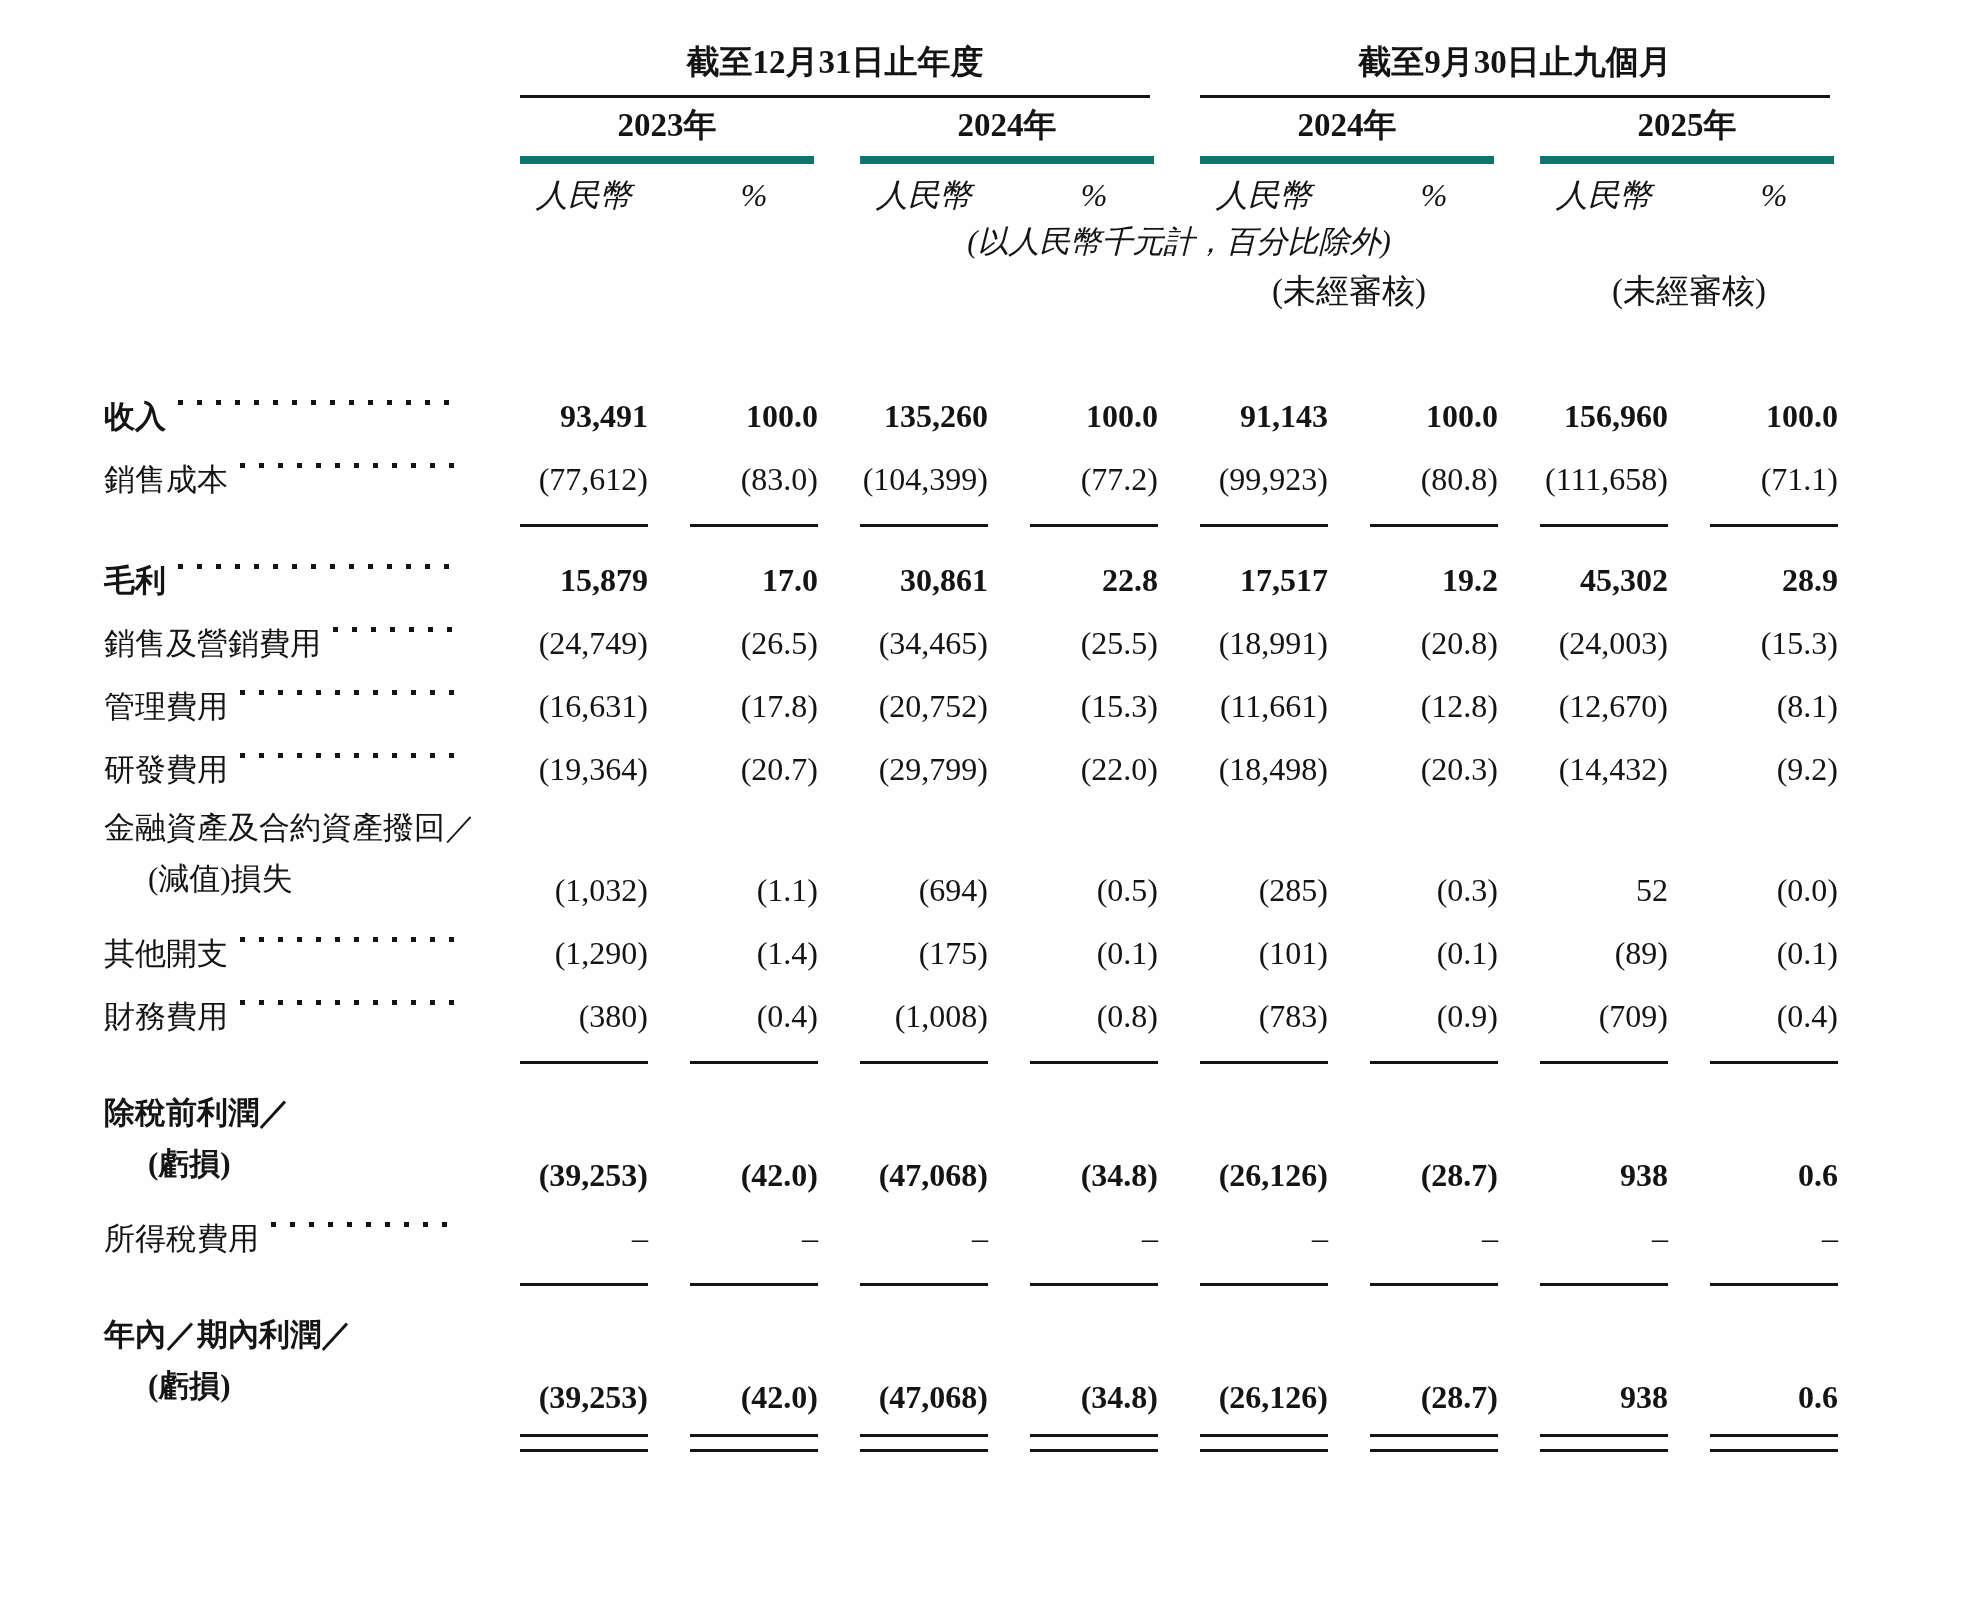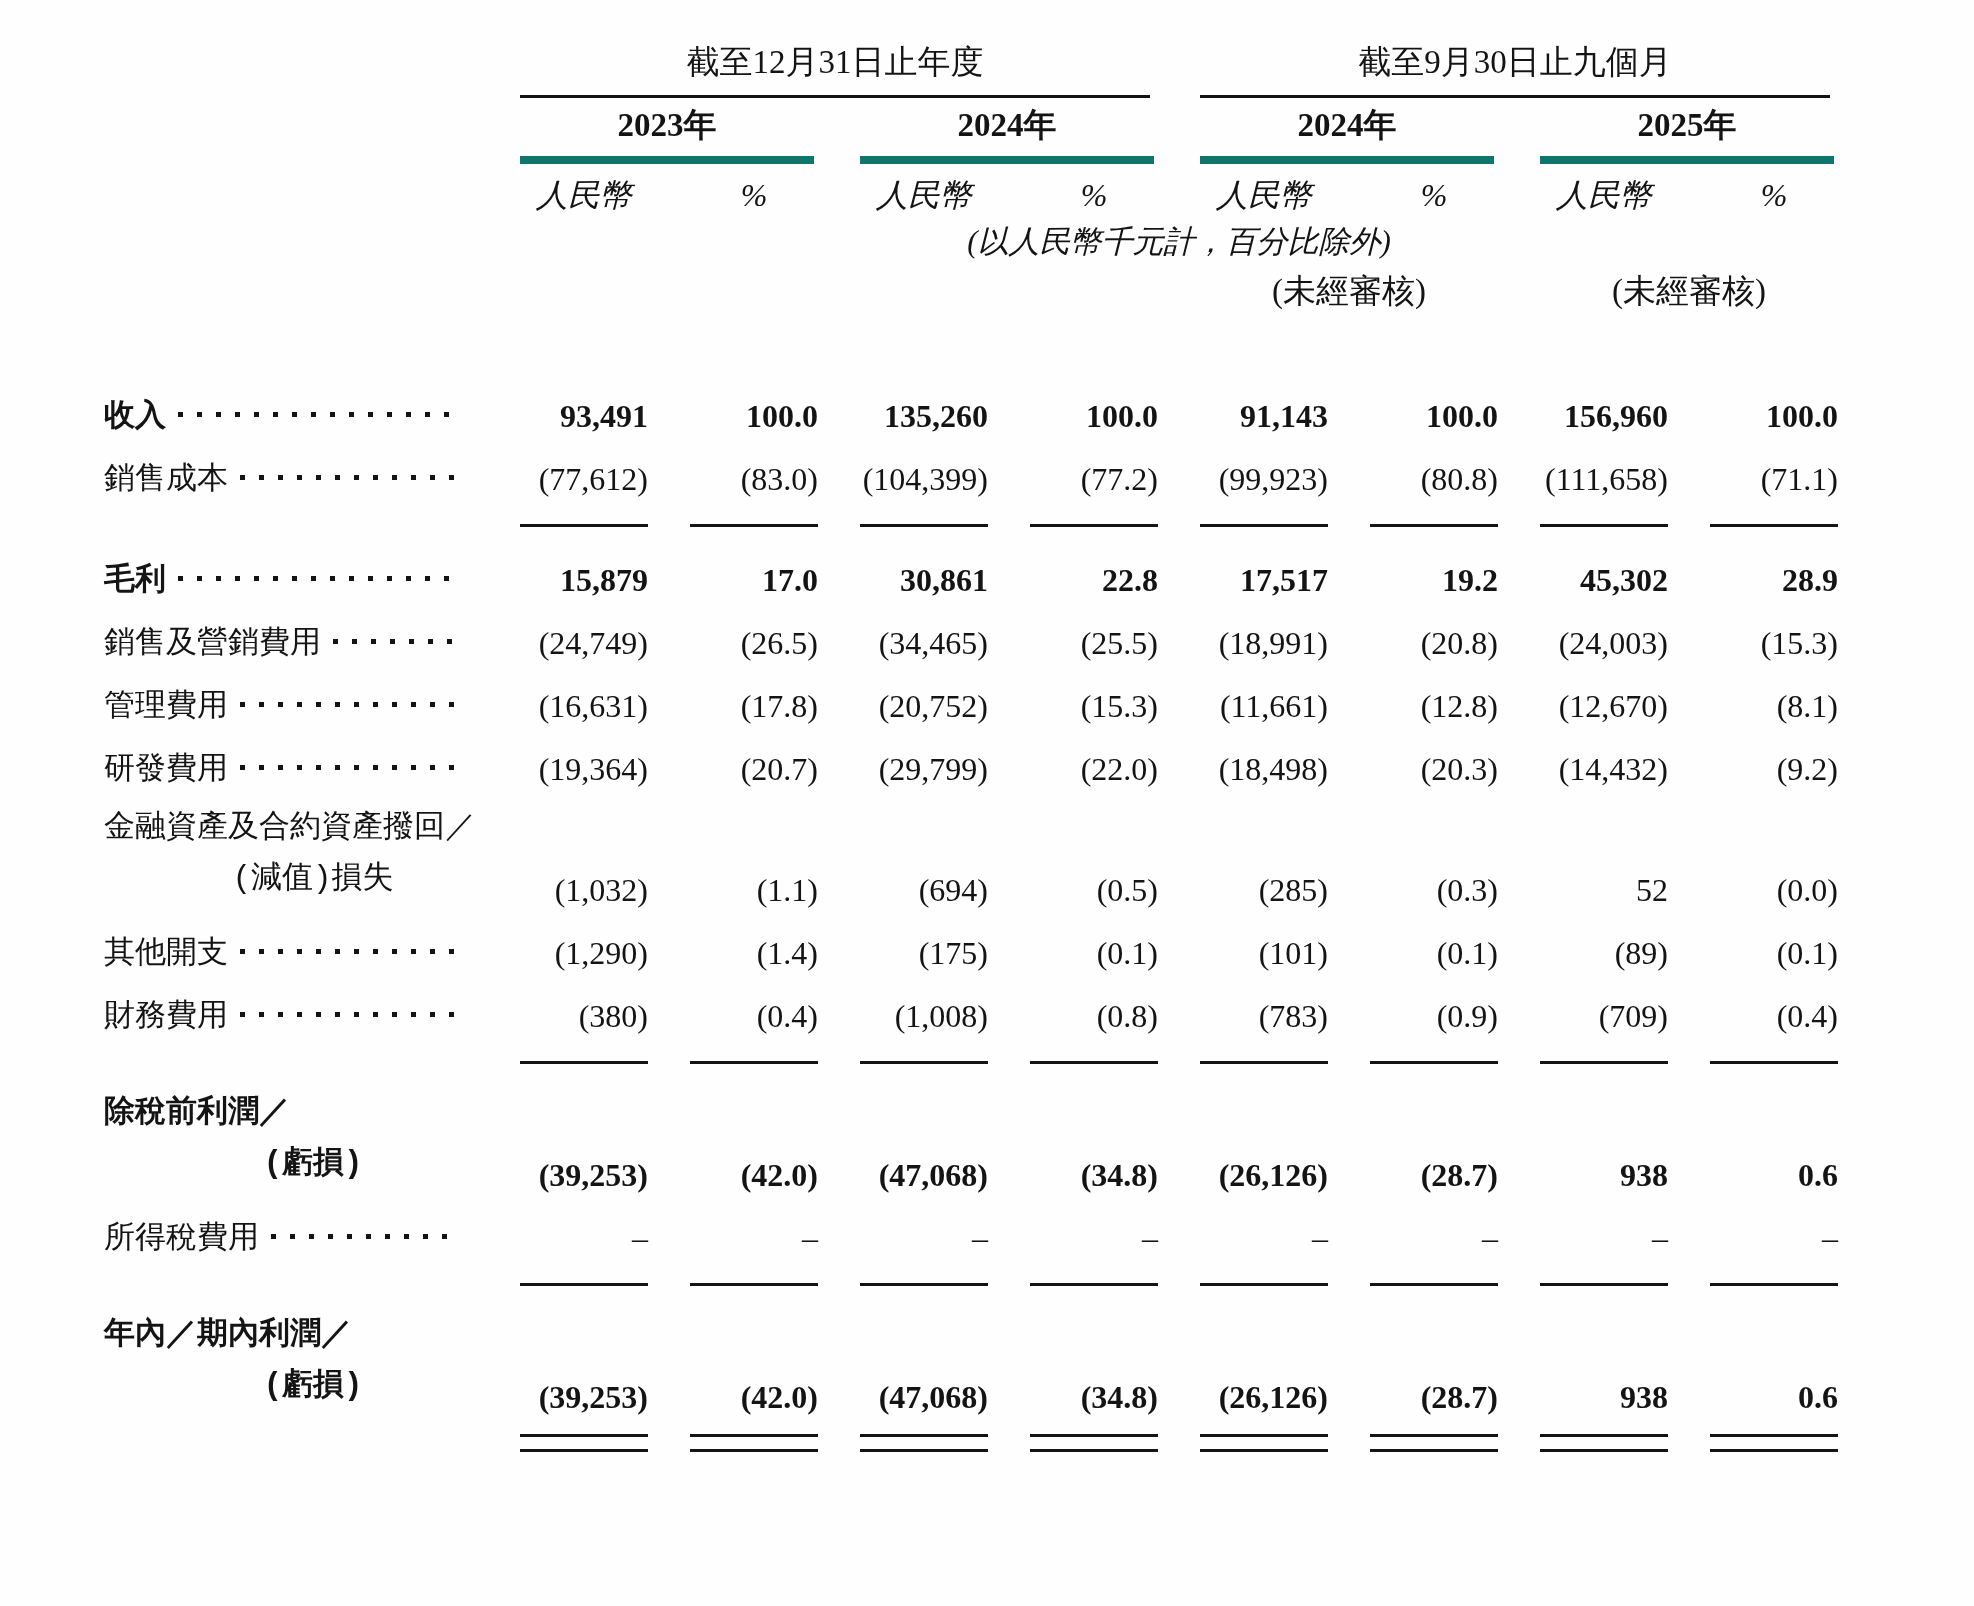--- a/index.html
+++ b/index.html
@@ -17,42 +17,42 @@
     border-collapse:collapse;table-layout:fixed;
   }
   col.c-label{width:374px;}
   col.c-num{width:170px;}
   td{vertical-align:bottom;font-size:32px;line-height:1.12;padding:0;}
   
   tr.h-grp{height:72px;}
   .grpwrap{
     margin:0 8px 0 42px;text-align:center;
     border-bottom:3px solid #141414;padding-bottom:14px;
-    font-weight:normal;font-size:33px;white-space:nowrap;
+    font-weight:bold;font-size:33px;white-space:nowrap;
   }
   tr.h-yr{height:66px;}
   .yrwrap{
     margin:0 4px 0 42px;text-align:center;
     border-bottom:8px solid #0f766e;padding-bottom:12px;
     font-weight:bold;font-size:33px;
   }
   tr.h-sub{height:54px;}
   td.sub{text-align:center;padding-left:42px;font-style:italic;font-size:32px;padding-bottom:4px;}
   tr.h-note{height:46px;}
   td.notecell{text-align:center;padding-left:42px;font-style:italic;font-size:31px;padding-bottom:4px;}
   tr.h-unaud{height:50px;}
   td.unaud{text-align:center;padding-left:42px;font-size:33px;padding-bottom:4px;}
   tr.spacer{height:66px;}
   
   tr.datarow{height:63px;}
   tr.labelrow{height:58px;margin-left:6px;}
   tr.b td{font-weight:bold;}
   td.v{text-align:right;padding-left:40px;padding-bottom:8px;white-space:nowrap;}
   td.rlabel{padding-bottom:8px;}
-  .lblwrap{display:flex;align-items:center;font-family:Liberation Mono, monospace;}
+  .lblwrap{display:flex;align-items:flex-start;}
   .lblwrap.ind{padding-left:44px;flex-direction:column;}
   .lbl{font-size:31px;white-space:nowrap;}
   .leader{
     flex:1 1 auto;height:5px;min-width:0;
     margin:0 24px 7px 12px;
     background:repeating-linear-gradient(to right,#141414 0 5px,transparent 5px 19px);
   }
   
   tr.rule-row{height:38px;}
   tr.rule-row td{vertical-align:middle;}

